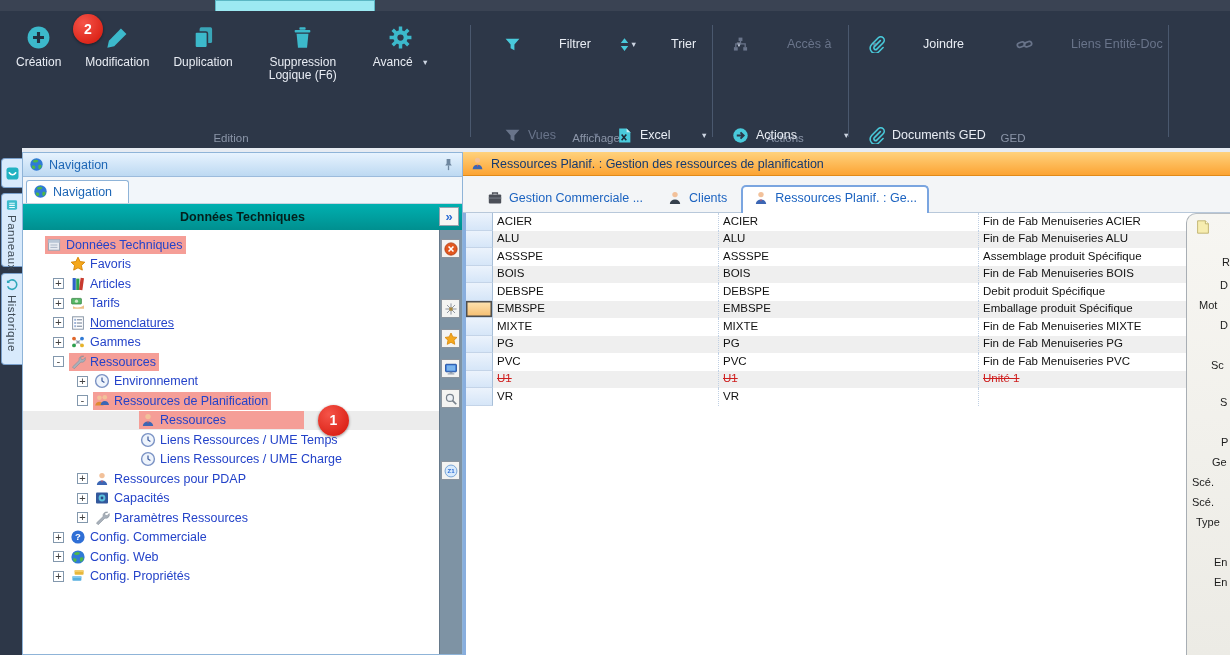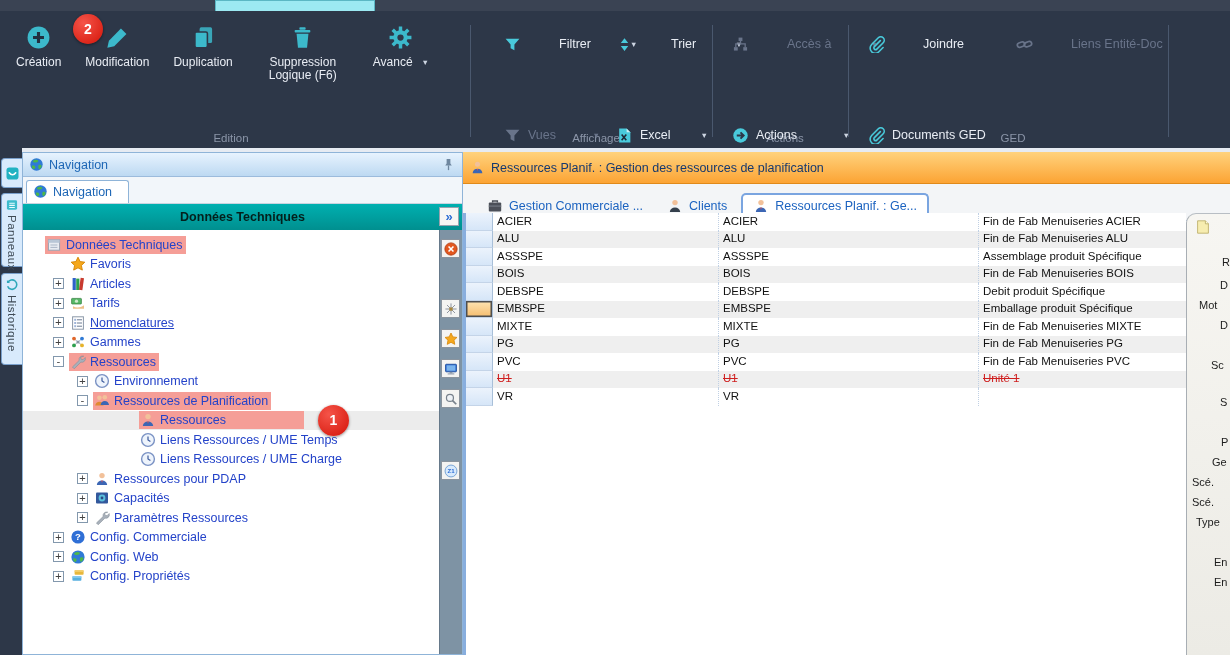--- a/index.html
+++ b/index.html
@@ -67,21 +67,21 @@
   .expsp{width:16px;flex:none;}
   .tlbl{display:flex;align-items:center;gap:4px;padding:1px 3px 1px 1px;}
   .tlbl .ic{width:16px;height:16px;flex:none;}
   .hl{background:#f59e97;}
   .hlx{padding-right:78px;}
   .sel{background:#ececec;}
   .und{text-decoration:underline;text-align:right;}
 
   
   #main{position:absolute;left:463px;top:152px;right:0;bottom:0;}
-  #orange-bar{height:32px;background:linear-gradient(#ffd27d,#fca434);border-bottom:1px solid #e08a1a;display:flex;align-items:center;gap:6px;padding:0 7px;color:#16396e;font-size:12.5px;box-sizing:border-box;}
+  #orange-bar{height:24px;background:linear-gradient(#ffd27d,#fca434);border-bottom:1px solid #e08a1a;display:flex;align-items:center;gap:6px;padding:0 7px;color:#16396e;font-size:12.5px;box-sizing:border-box;}
   #orange-bar .ic{width:15px;height:15px;}
   #doc-tabstrip{height:37px;background:#f3f5f7;border-bottom:1px solid #b8c8da;display:flex;align-items:flex-end;padding-left:14px;gap:4px;box-sizing:border-box;}
   .dtab{display:flex;align-items:center;gap:6px;color:#1c63c0;font-size:12.5px;padding:4px 10px 6px;white-space:nowrap;}
   .dtab .ic{width:16px;height:16px;}
   .dtab.active{background:#fff;border:2px solid #7aa5e0;border-bottom:none;border-radius:5px 5px 0 0;padding:3px 10px 7px;margin-bottom:-1px;}
   #content{position:absolute;top:61px;left:0;right:0;bottom:0;}
   #gridwrap{position:absolute;left:0;top:0;bottom:0;width:723px;background:#fff;border-left:3px solid #88aede;box-sizing:border-box;}
   #grid-header{display:flex;height:22px;}
   .ghc{background:linear-gradient(#f8fbfe,#d2e2f4);border-right:1px solid #a8bfd8;border-bottom:1px solid #9cb2ca;box-sizing:border-box;display:flex;align-items:center;justify-content:center;font-size:11.5px;color:#1c2430;}
   .ghc.sorted{border-bottom:2px solid #f0a048;}

